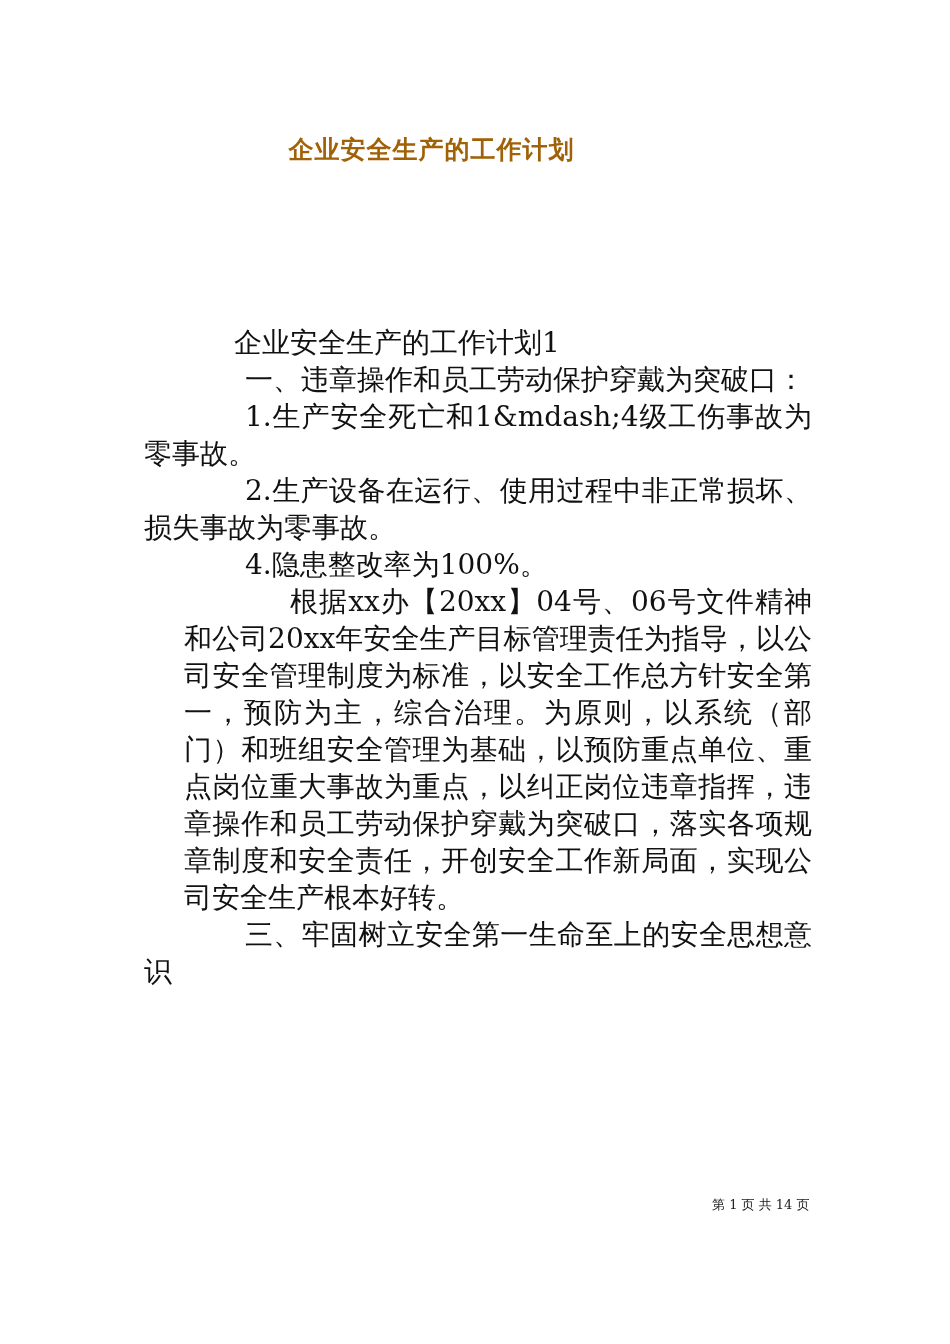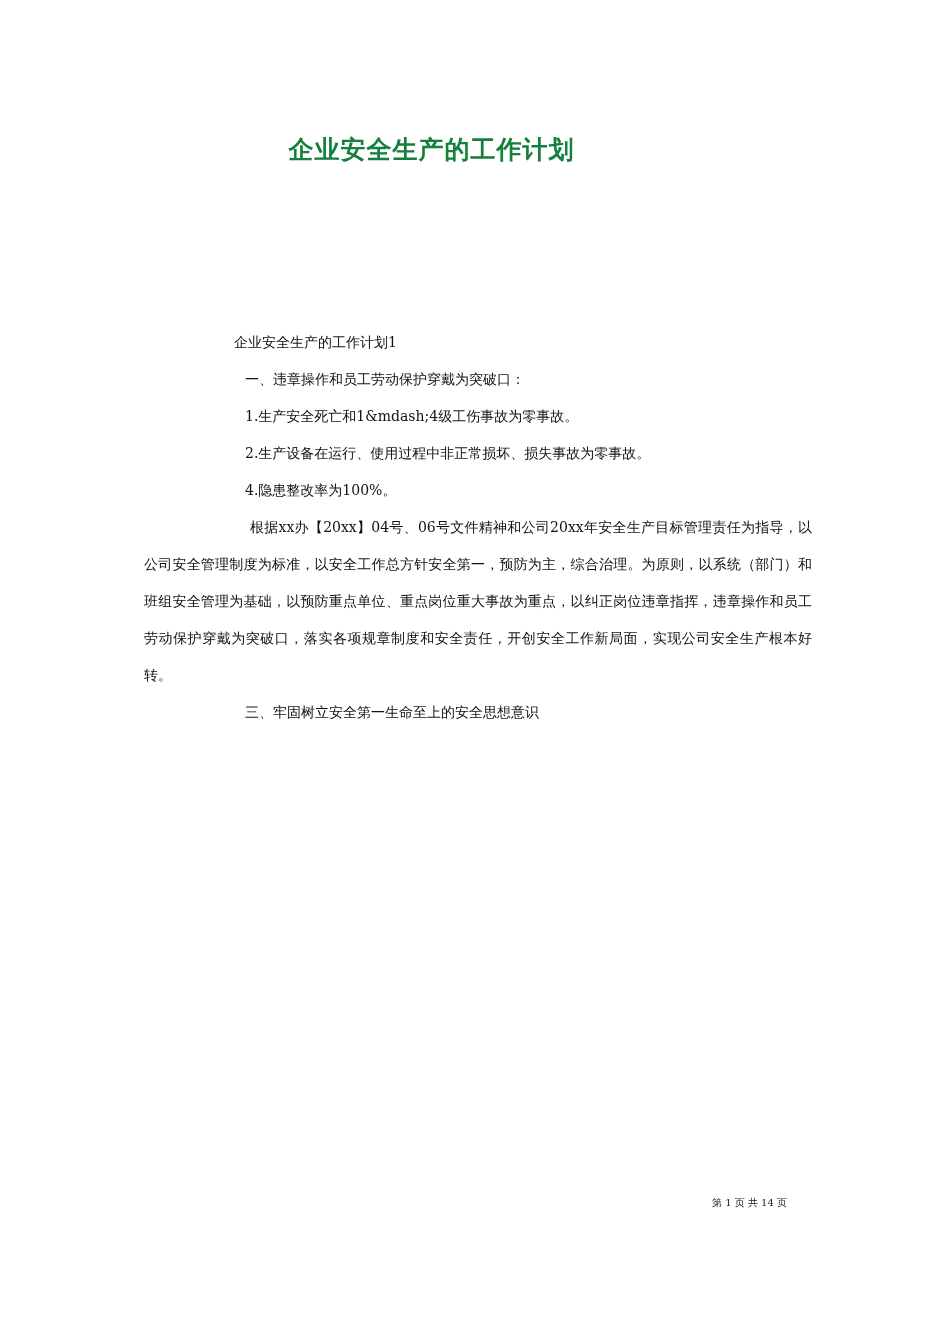--- a/index.html
+++ b/index.html
@@ -1,25 +1,25 @@
 <!DOCTYPE html>
 <html><head>
   <meta charset="utf-8">
   <style>
     html, body { margin: 0; padding: 0; background: #ffffff; }
     body { width: 950px; height: 1344px; position: relative; overflow: hidden;
       font-family: "DejaVu Serif", "Liberation Serif", serif; color: #111; }
     .title { position: absolute; left: 0; width: 759px; top: 133px; text-align: center;
-      font-size: 25px; font-weight: bold; color: #15803d; letter-spacing: 1px; padding-left: 104px; box-sizing: border-box; }
-    .body-text { position: absolute; left: 144px; width: 668px; top: 324px; font-size: 14px; line-height: 37px; }
+      font-size: 25px; font-weight: bold; color: #a16207; letter-spacing: 1px; padding-left: 104px; box-sizing: border-box; }
+    .body-text { position: absolute; left: 144px; width: 668px; top: 324px; font-size: 28px; line-height: 37px; }
     .p { margin: 0; text-align: justify; }
     .ind-1 { text-indent: 90px; }
     .ind-2 { text-indent: 101px; }
-    .ind-3 { text-indent: 106px; }
-    .footer { position: absolute; top: 1196px; left: 712px; font-size: 10px; color: #222; }
+    .ind-3 { text-indent: 106px; margin-left: 40px; }
+    .footer { position: absolute; top: 1196px; left: 712px; font-size: 13px; color: #222; }
   </style>
 </head>
 <body>
 
 <div class="title">企业安全生产的工作计划</div>
 
 <div class="body-text">
   <p class="p ind-1">企业安全生产的工作计划1</p>
   <p class="p ind-2">一、违章操作和员工劳动保护穿戴为突破口：</p>
   <p class="p ind-2">1.生产安全死亡和1&amp;mdash;4级工伤事故为零事故。</p>

